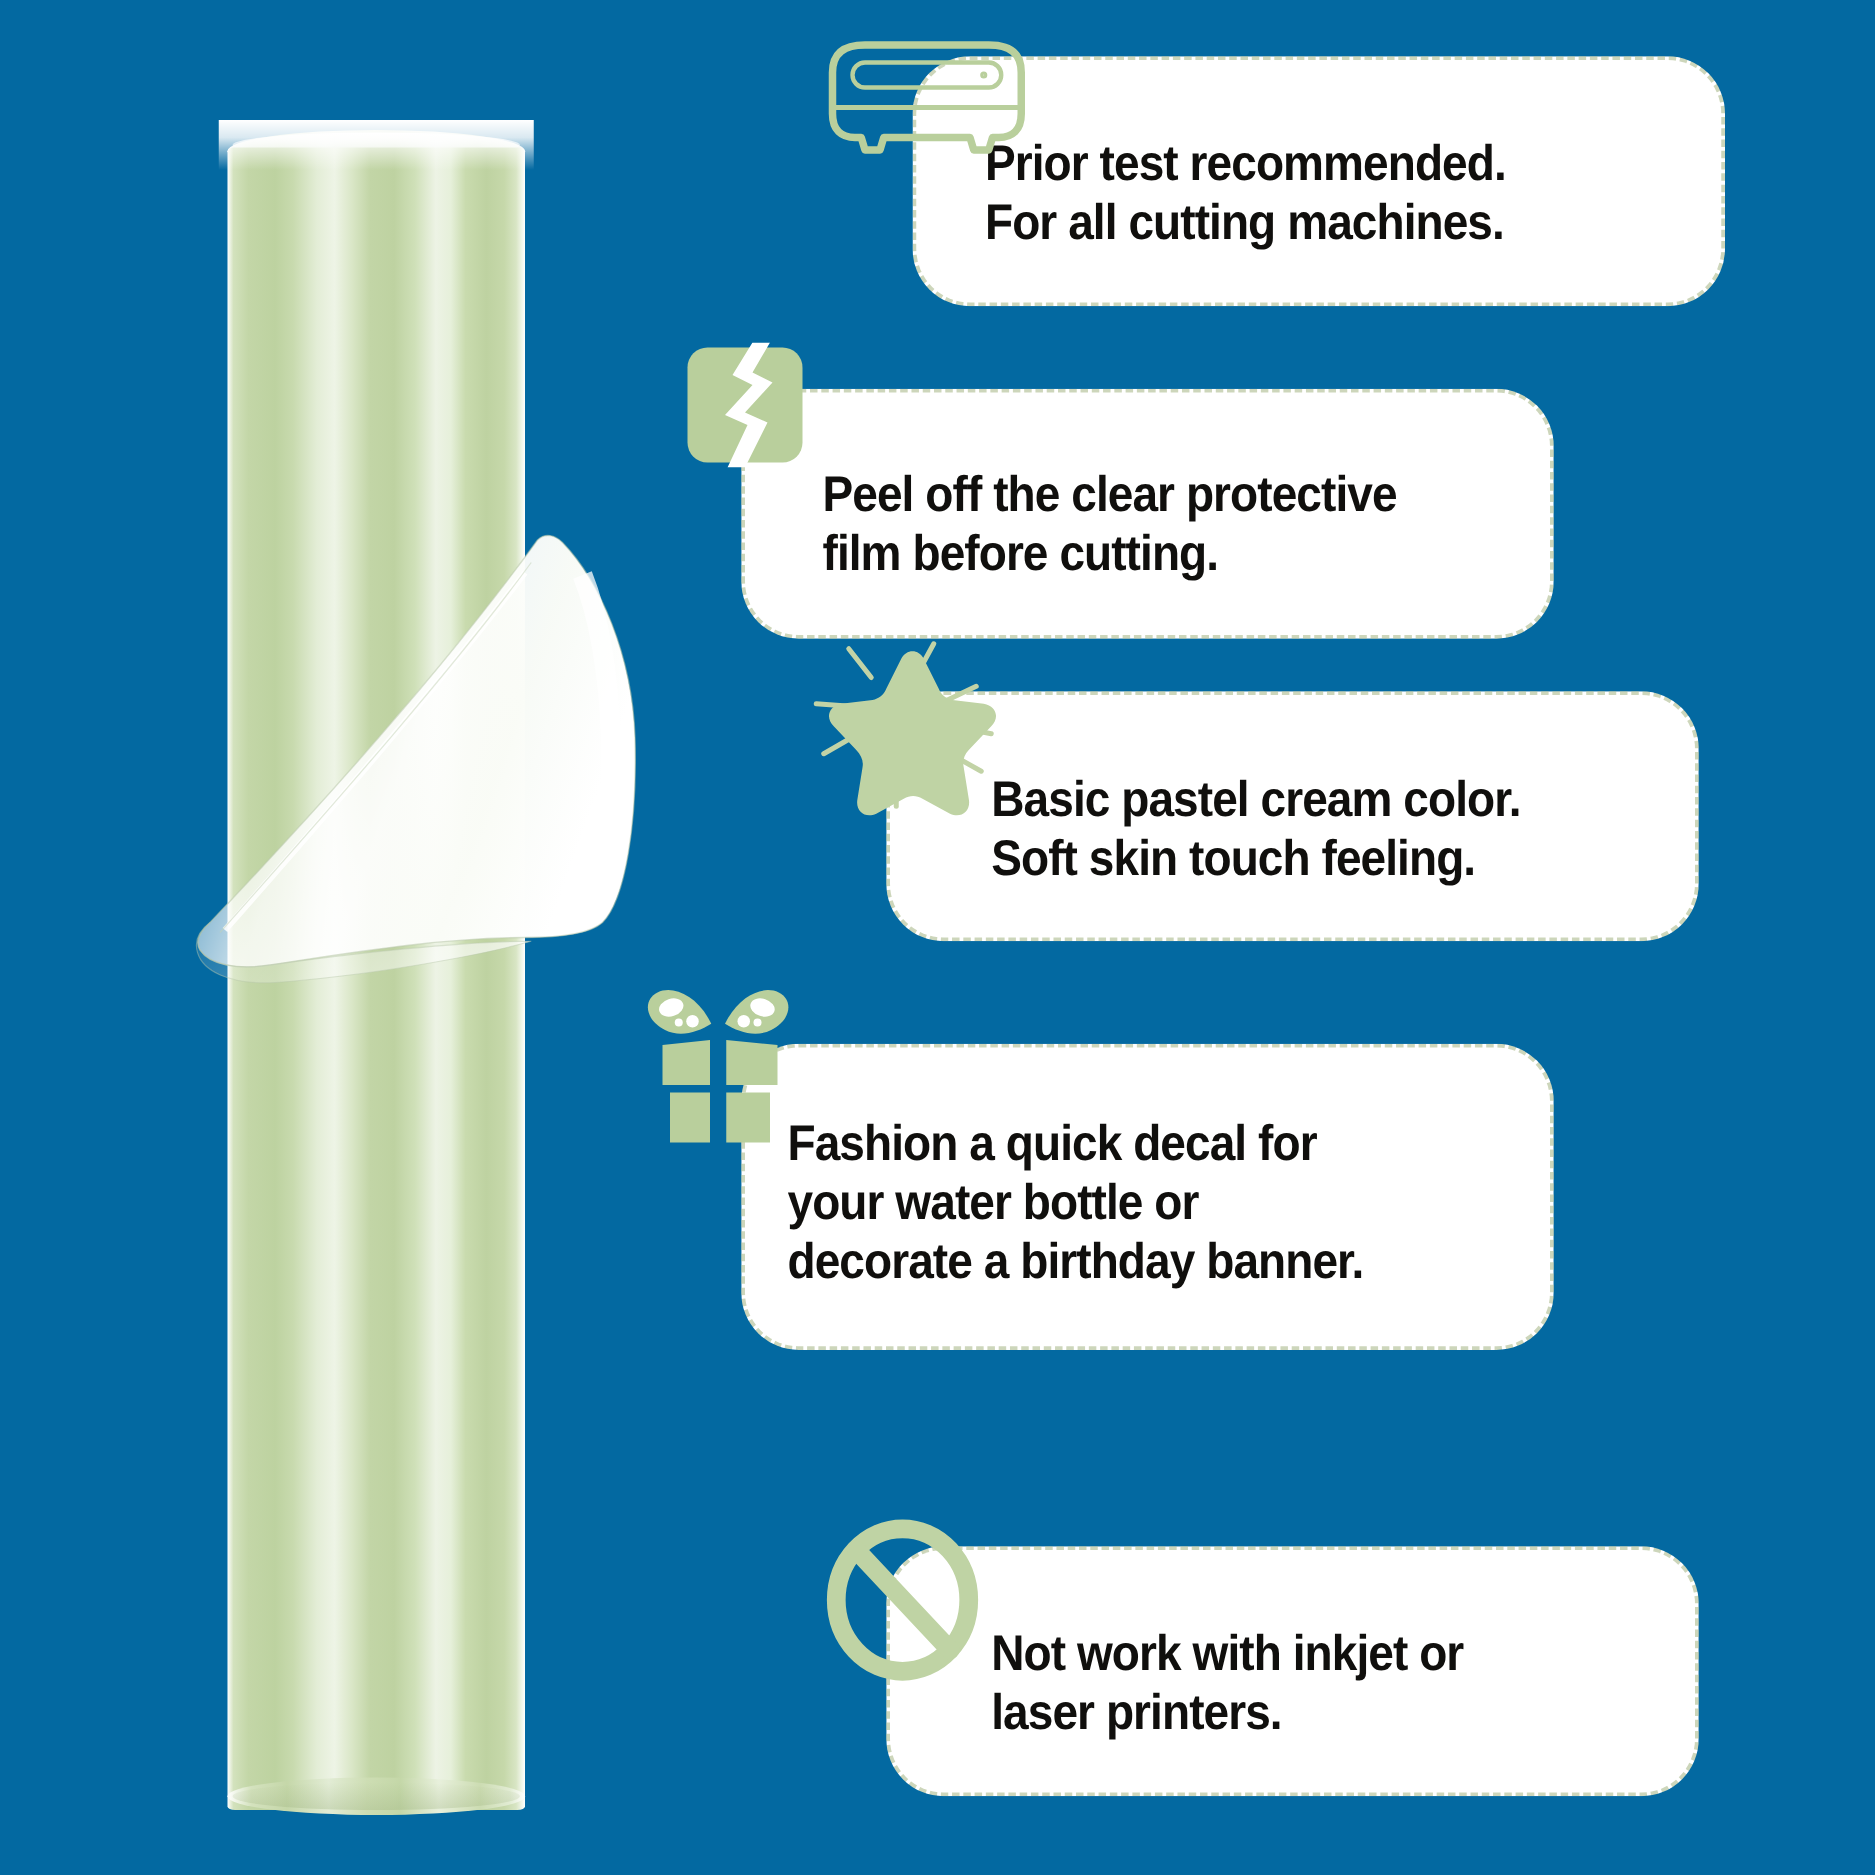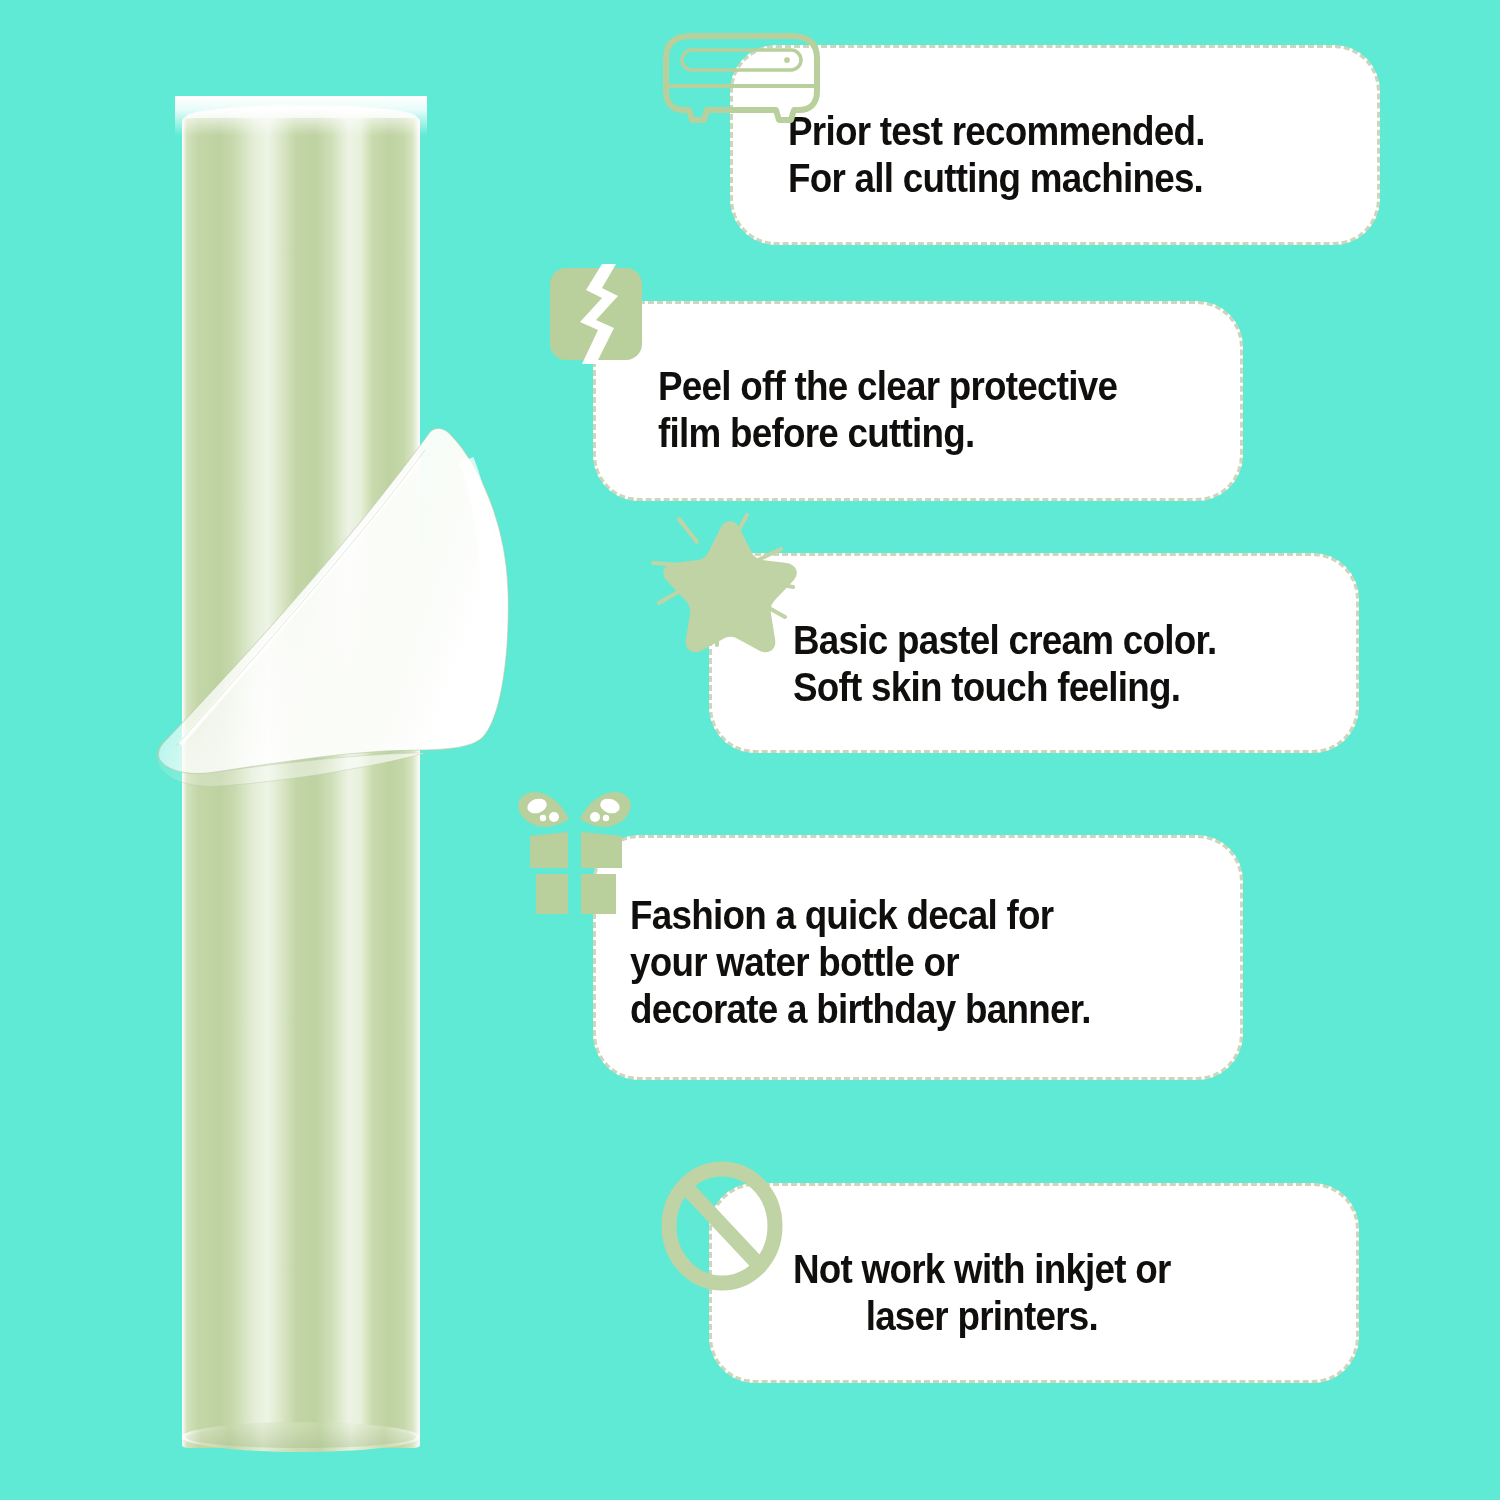--- a/index.html
+++ b/index.html
@@ -8,21 +8,21 @@
     padding: 0;
     background: #ffffff;
   }
   body {
     font-family: "Liberation Sans", sans-serif;
   }
   #stage {
     position: relative;
     width: 1500px;
     height: 1500px;
-    background: #5eead4;
+    background: #0369a1;
     overflow: hidden;
   }
 
   
   #product-area {
     position: absolute;
     left: 0px;
     top: 0px;
     width: 520px;
     height: 1500px;
@@ -169,36 +169,36 @@
     position: absolute;
     z-index: 5;
   }
 
   
   #feature-1 { left: 0; top: 0; width: 995px; height: 250px; }
   #feature-1 .card { left: 225px; top: 45px; width: 650px; height: 200px; }
   #feature-1 .card-text { left: 283px; top: 108px; }
   #feature-1 .icon-wrap { left: 149px; top: 28px; width: 175px; height: 105px; }
 
-  #feature-2 { left: 0; top: 248px; width: 995px; height: 250px; }
+  #feature-2 { left: 0; top: 258px; width: 995px; height: 250px; }
   #feature-2 .card { left: 88px; top: 53px; width: 650px; height: 200px; }
   #feature-2 .card-text { left: 153px; top: 115px; }
   #feature-2 .icon-wrap { left: 41px; top: 16px; width: 100px; height: 100px; }
 
   #feature-3 { left: 0; top: 500px; width: 995px; height: 250px; }
   #feature-3 .card { left: 204px; top: 53px; width: 650px; height: 200px; }
   #feature-3 .card-text { left: 288px; top: 117px; }
   #feature-3 .icon-wrap { left: 140px; top: 5px; width: 190px; height: 150px; }
 
   #feature-4 { left: 0; top: 752px; width: 995px; height: 310px; }
   #feature-4 .card { left: 88px; top: 83px; width: 650px; height: 245px; }
   #feature-4 .card-text { left: 125px; top: 140px; }
   #feature-4 .icon-wrap { left: 5px; top: 30px; width: 135px; height: 140px; }
 
-  #feature-5 { left: 0; top: 1060px; width: 995px; height: 260px; text-align: center; }
+  #feature-5 { left: 0; top: 1114px; width: 995px; height: 260px; }
   #feature-5 .card { left: 204px; top: 123px; width: 650px; height: 200px; }
   #feature-5 .card-text { left: 288px; top: 186px; }
   #feature-5 .icon-wrap { left: 150px; top: 100px; width: 135px; height: 135px; }
 </style>
 </head>
 <body>
 
 <div id="stage">
 
   <div id="product-area">

